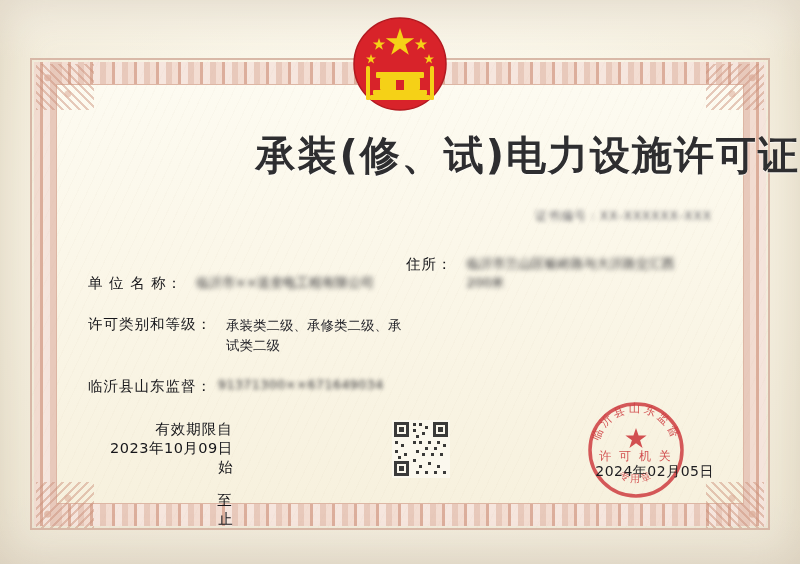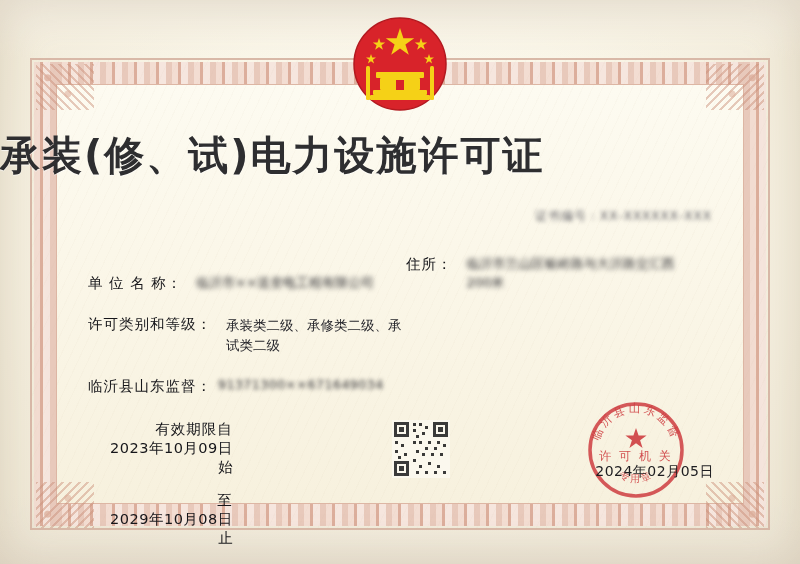--- a/index.html
+++ b/index.html
@@ -95,21 +95,21 @@
     width: 108px;
     height: 104px;
     z-index: 6;
   }
 
   
   .title {
     position: absolute;
     top: 128px;
     left: 0; right: 0;
-    text-align: left;
+    text-align: right;
     font-family: "DejaVu Sans", "Liberation Sans", sans-serif;
     font-size: 40px;
     font-weight: bold;
     letter-spacing: 2px;
     color: #2e2e30;
     z-index: 5;
     text-shadow: 0 1px 0 rgba(255,255,255,0.6);
   }
 
   
@@ -321,21 +321,20 @@
   </div>
 
   <div class="validity">
     <div class="val-line">
       <span class="val-lead">有效期限自</span>
       <span class="val-date">2023年10月09日</span>
       <span class="val-mark">始</span>
     </div>
     <div class="val-line second">
       <span class="val-lead">至</span>
-      <span class="val-date">2029年10月08日</span>
       <span class="val-mark">止</span>
     </div>
   </div>
 
   <div class="qr">
     <svg viewBox="0 0 58 58" width="58" height="58" aria-hidden="true">
       <rect width="58" height="58" fill="#fbf8ee"></rect>
       <g fill="#3a3a3a">
         <rect x="2" y="2" width="15" height="15"></rect>
           <rect x="5" y="5" width="9" height="9" fill="#fbf8ee"></rect>

